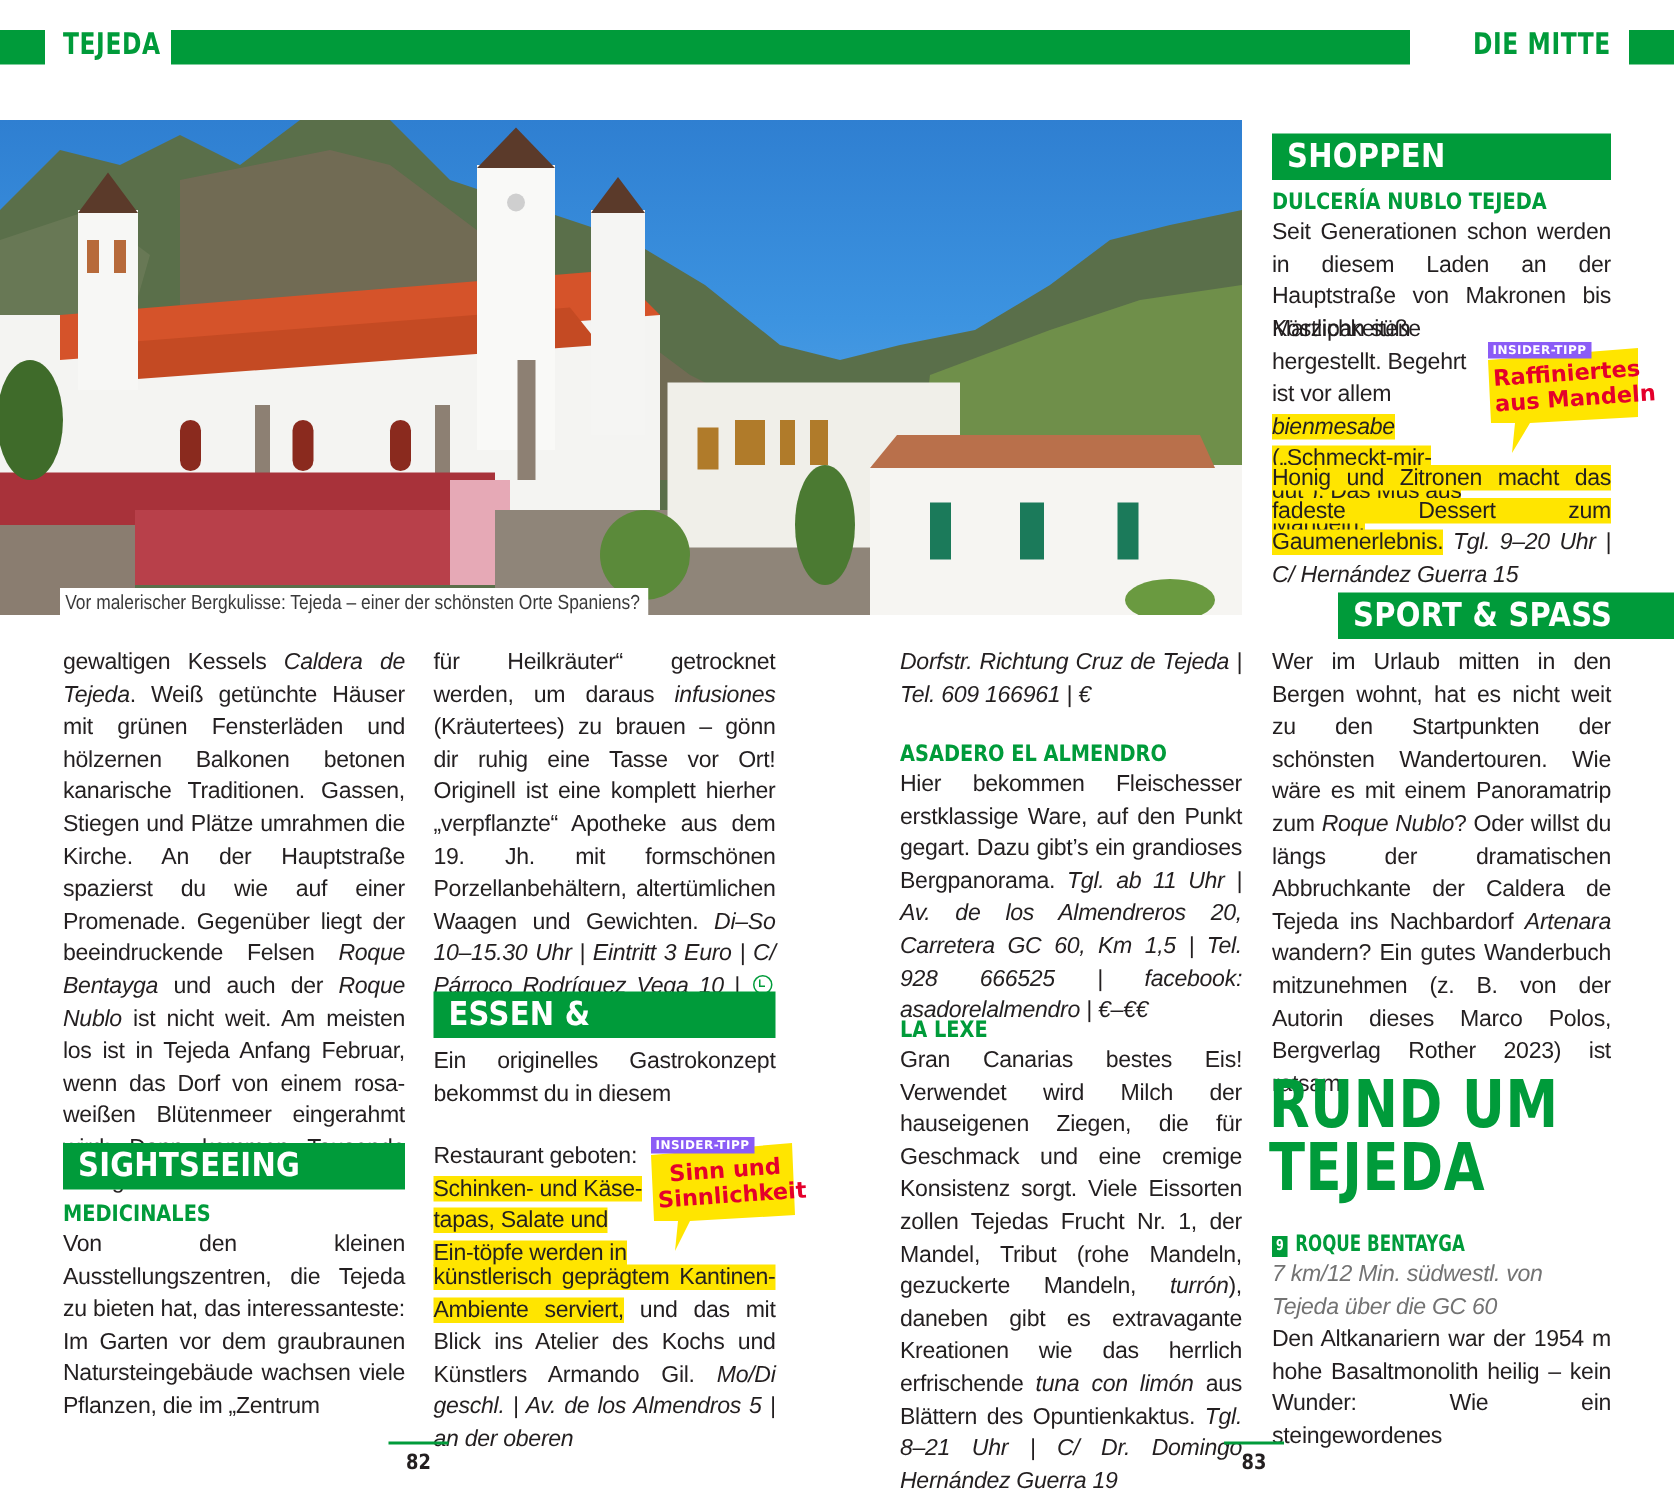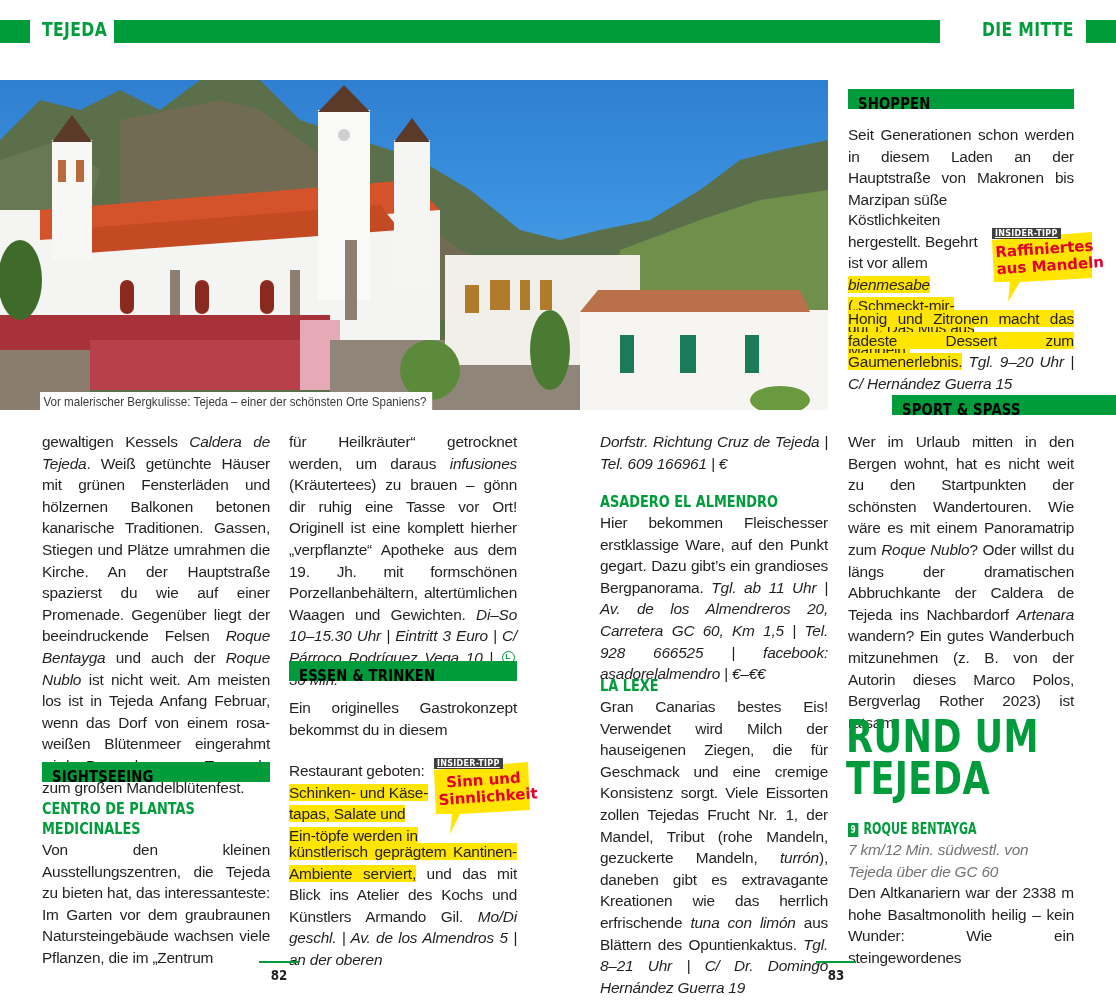--- a/index.html
+++ b/index.html
@@ -13,28 +13,28 @@
   
   .photo { position: absolute; left: 0; top: 80px; width: 828px; height: 330px; overflow: hidden;
     background: linear-gradient(180deg, #2f7fd1 0%, #3c93e0 40%, #6fb3ec 100%); }
   .photo svg { position: absolute; left: 0; top: 0; }
   .caption { position: absolute; left: 40px; top: 392px; height: 19px; padding: 0 6px 0 4px; background: #ffffff; font-size: 13.5px; color: #3a3a3a; white-space: nowrap; line-height: 19px; font-family: "Liberation Sans", sans-serif; transform: scaleX(0.86); transform-origin: left center; }
 
   .col { position: absolute; font-size: 15.4px; line-height: 21.6px; text-align: justify; font-family: "Liberation Sans", sans-serif; letter-spacing: -0.2px; }
   .col p { margin: 0; }
   em { font-style: italic; }
 
-  .sec-box { position: absolute; height: 20px; background: #009b3a; color: #000000; font-family: "DejaVu Sans", sans-serif; font-weight: bold; font-size: 15px; line-height: 31px; padding-left: 10px; letter-spacing: 0.2px; }
+  .sec-box { position: absolute; height: 31px; background: #009b3a; color: #ffffff; font-family: "DejaVu Sans", sans-serif; font-weight: bold; font-size: 22px; line-height: 31px; padding-left: 10px; letter-spacing: 0.2px; }
   .sec-box span { display: inline-block; transform: scaleX(0.88); transform-origin: left center; }
   .entry-title { color: #009b3a; font-family: "DejaVu Sans", sans-serif; font-weight: bold; font-size: 15px; line-height: 20px; letter-spacing: 0; }
   .entry-title span { display: inline-block; transform: scaleX(0.86); transform-origin: left center; white-space: nowrap; }
   .hl { background: #ffe500; }
 
   .tip { position: absolute; }
-  .tip .tag { position: absolute; background: #404040; color: #ffffff; font-family: "DejaVu Sans", sans-serif; font-weight: bold; font-size: 8px; line-height: 11px; padding: 0 3px; white-space: nowrap; letter-spacing: 0.3px; text-decoration: underline; }
+  .tip .tag { position: absolute; background: #8b5cf6; color: #ffffff; font-family: "DejaVu Sans", sans-serif; font-weight: bold; font-size: 8px; line-height: 11px; padding: 0 3px; white-space: nowrap; letter-spacing: 0.3px; }
   .tip .tiptext { position: absolute; color: #e4002b; font-family: "DejaVu Sans", sans-serif; font-weight: bold; font-size: 15px; line-height: 17px; text-align: center; white-space: nowrap; }
 
   .big-title { position: absolute; left: 846px; top: 716px; color: #009b3a; font-family: "DejaVu Sans", sans-serif; font-weight: bold; font-size: 44px; line-height: 42px; letter-spacing: 0.5px; transform: scaleX(0.8); transform-origin: left top; white-space: nowrap; }
 
   .num-badge { display: inline-block; width: 14px; height: 14px; background: #009b3a; color: #fff; font-size: 10px; line-height: 14px; text-align: center; margin-right: 4px; vertical-align: 1px; font-family: "DejaVu Sans", sans-serif; }
 
   .page-line { position: absolute; top: 961px; width: 40px; height: 2px; background: #009b3a; }
   .page-num { position: absolute; top: 967px; width: 40px; text-align: center; font-family: "DejaVu Sans", sans-serif; font-weight: bold; font-size: 14px; color: #231f20; transform: scaleX(0.85); }
   .grey-it { color: #737373; font-style: italic; }
   .clock { display: inline-block; width: 13px; height: 13px; border: 1.6px solid #009b3a; border-radius: 50%; vertical-align: -1px; position: relative; margin: 0 2px; }
@@ -107,21 +107,20 @@
   </svg>
 </div>
 <div class="caption">Vor malerischer Bergkulisse: Tejeda – einer der schönsten Orte Spaniens?</div>
 
 <div class="col" style="left:42px; top:431px; width:228px;">
   <p><span>gewaltigen Kessels </span><em>Caldera de Tejeda</em><span>. Weiß getünchte Häuser mit grünen Fensterläden und hölzernen Balkonen betonen kanarische Traditionen. Gassen, Stiegen und Plätze umrahmen die Kirche. An der Hauptstraße spazierst du wie auf einer Promenade. Gegenüber liegt der beeindruckende Felsen </span><em>Roque Bentayga</em><span> und auch der </span><em>Roque Nublo</em><span> ist nicht weit. Am meisten los ist in Tejeda Anfang Februar, wenn das Dorf von einem rosa-weißen Blütenmeer eingerahmt wird: Dann kommen Tausende zum großen Mandelblütenfest.</span></p>
 </div>
 
 <div class="sec-box" style="left:42px; top:762px; width:228px;"><span>SIGHTSEEING</span></div>
 <div class="col" style="left:42px; top:799px; width:228px;">
-  <div class="entry-title"><span>CENTRO DE PLANTAS</span></div>
   <div class="entry-title"><span>MEDICINALES</span></div>
   <p>Von den kleinen Ausstellungszentren, die Tejeda zu bieten hat, das interessanteste: Im Garten vor dem graubraunen Natursteingebäude wachsen viele Pflanzen, die im „Zentrum</p>
 </div>
 
 <div class="col" style="left:289px; top:431px; width:228px;">
   <p><span>für Heilkräuter“ getrocknet werden, um daraus </span><em>infusiones</em><span> (Kräutertees) zu brauen – gönn dir ruhig eine Tasse vor Ort! Originell ist eine komplett hierher „verpflanzte“ Apotheke aus dem 19. Jh. mit formschönen Porzellanbehältern, altertümlichen Waagen und Gewichten. </span><em>Di–So 10–15.30 Uhr | Eintritt 3 Euro | C/ Párroco Rodríguez Vega 10 | </em><span class="clock"></span><em>30 Min.</em></p>
 </div>
 
 <div class="sec-box" style="left:289px; top:661px; width:228px;"><span>ESSEN &amp; TRINKEN</span></div>
 <div class="col" style="left:289px; top:697px; width:228px;">
@@ -154,20 +153,21 @@
   <p><span>Hier bekommen Fleischesser erstklassige Ware, auf den Punkt gegart. Dazu gibt’s ein grandioses Bergpanorama. </span><em>Tgl. ab 11 Uhr | Av. de los Almendreros 20, Carretera GC 60, Km 1,5 | Tel. 928 666525 | facebook: asadorelalmendro | €–€€</em></p>
 </div>
 
 <div class="col" style="left:600px; top:676px; width:228px;">
   <div class="entry-title"><span>LA LEXE</span></div>
   <p><span>Gran Canarias bestes Eis! Verwendet wird Milch der hauseigenen Ziegen, die für Geschmack und eine cremige Konsistenz sorgt. Viele Eissorten zollen Tejedas Frucht Nr. 1, der Mandel, Tribut (rohe Mandeln, gezuckerte Mandeln, </span><em>turrón</em><span>), daneben gibt es extravagante Kreationen wie das herrlich erfrischende </span><em>tuna con limón</em><span> aus Blättern des Opuntienkaktus. </span><em>Tgl. 8–21 Uhr | C/ Dr. Domingo Hernández Guerra 19</em></p>
 </div>
 
 <div class="sec-box" style="left:848px; top:89px; width:226px;"><span>SHOPPEN</span></div>
 <div class="col" style="left:848px; top:124px; width:226px;">
+  <div class="entry-title"><span>DULCERÍA NUBLO TEJEDA</span></div>
   <p>Seit Generationen schon werden in diesem Laden an der Hauptstraße von Makronen bis Marzipan süße</p>
 </div>
 <div class="col" style="left:848px; top:209px; width:138px; text-align:left;">
   <p>Köstlichkeiten hergestellt. Begehrt ist vor allem <span class="hl"><em>bienmesabe</em> („Schmeckt-mir-gut“): Das Mus aus Mandeln,</span></p>
 </div>
 <div class="col" style="left:848px; top:308px; width:226px;">
   <p><span class="hl">Honig und Zitronen macht das fadeste Dessert zum Gaumenerlebnis.</span><em> Tgl. 9–20 Uhr | C/ Hernández Guerra 15</em></p>
 </div>
 
 <div class="tip" style="left:990px; top:228px; width:104px; height:76px;">
@@ -187,19 +187,19 @@
 </div>
 
 <div class="big-title">
   <div>RUND UM</div>
   <div>TEJEDA</div>
 </div>
 
 <div class="col" style="left:848px; top:819px; width:226px;">
   <div class="entry-title"><span><span class="num-badge">9</span><span>ROQUE BENTAYGA</span></span></div>
   <p class="grey-it" style="text-align:left;">7 km/12 Min. südwestl. von Tejeda über die GC 60</p>
-  <p>Den Altkanariern war der 2338 m hohe Basaltmonolith heilig – kein Wunder: Wie ein steingewordenes</p>
+  <p>Den Altkanariern war der 1954 m hohe Basaltmonolith heilig – kein Wunder: Wie ein steingewordenes</p>
 </div>
 
 <div class="page-line" style="left:259px;"></div>
 <div class="page-num" style="left:259px;">82</div>
 <div class="page-line" style="left:816px;"></div>
 <div class="page-num" style="left:816px;">83</div>
 
 </body></html>

